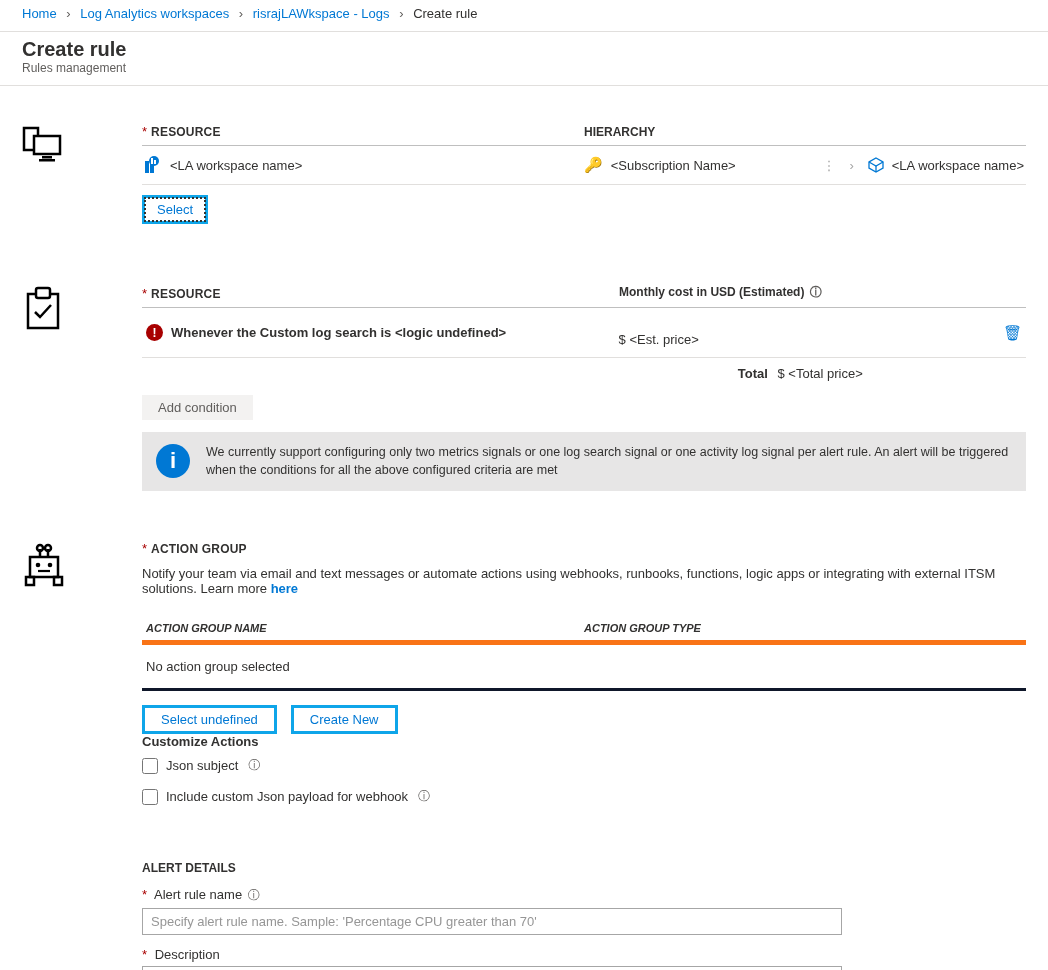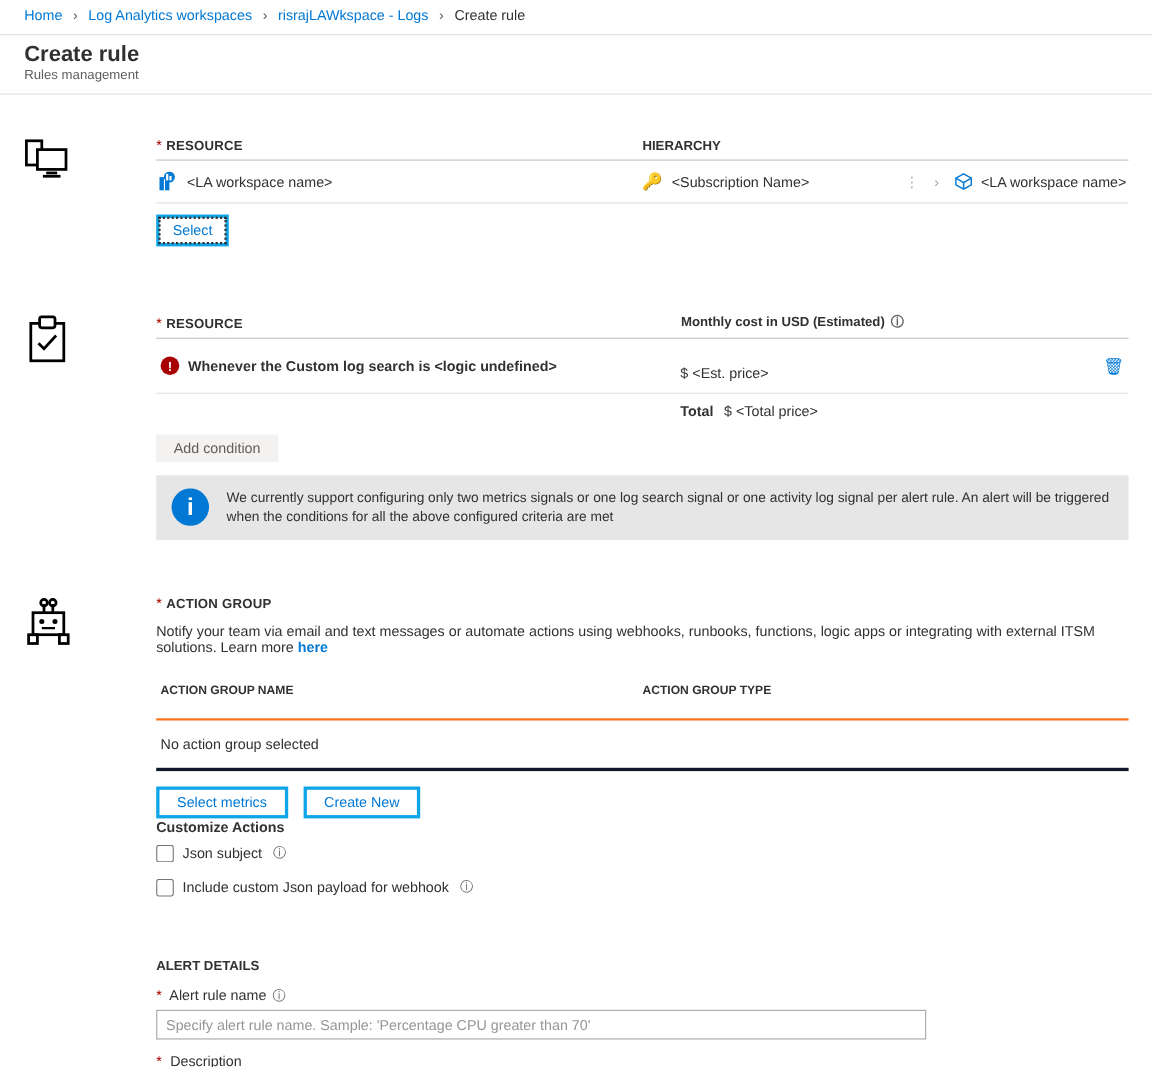--- a/index.html
+++ b/index.html
@@ -49,38 +49,38 @@
     padding: 5px 16px;
     background: #f3f2f1;
     color: #605e5c;
     border: none;
     font-size: 13px;
   }
   .cond-row { display: flex; align-items: center; padding: 10px 4px; border-bottom: 1px solid #e1dfdd; }
   .cond-text { flex: 1.3; display: flex; align-items: center; gap: 8px; }
   .cond-cost { flex: 1; text-align: left; color: #323130; margin-top: 14px; }
   .cond-del { width: 40px; text-align: right; }
-  .total-row { display: flex; padding: 8px 4px 14px 4px; }
+  .total-row { display: flex; padding: 8px 4px 14px 4px; text-align: center; }
   .info-banner {
     display: flex;
     align-items: flex-start;
     background: #e7e6e6;
     padding: 12px 14px;
     margin-top: 12px;
     gap: 16px;
   }
   .info-banner .info-circle {
     width: 34px; height: 34px; border-radius: 50%;
     background: #0078d4; color: #fff; display: flex;
     align-items: center; justify-content: center; font-size: 22px; font-weight: bold; flex: none;
   }
   .info-banner .txt { font-size: 12.5px; color: #323130; line-height: 1.4; }
   .desc-text { font-size: 13px; color: #323130; margin: 10px 0; }
   .desc-text a { color: #0078d4; text-decoration: none; font-weight: bold; }
-  .ag-table-header { display: flex; font-size: 11px; font-weight: 700; padding: 16px 4px 19px 4px; border-bottom: 2px solid #f97316; }
+  .ag-table-header { display: flex; font-size: 11px; font-weight: 700; padding: 16px 4px 6px 4px; border-bottom: 5px solid #f97316; font-style: italic; }
   .ag-col1 { flex: 1; }
   .ag-col2 { flex: 1; }
   .ag-empty { padding: 14px 4px; font-size: 13px; border-bottom: 3px solid #0f172a; }
   .btn-row { display: flex; gap: 14px; margin-top: 14px; }
   .customize-title { font-size: 13px; font-weight: 700; }
   .cb-row { display: flex; align-items: center; gap: 8px; margin-top: 8px; font-size: 13px; color: #323130; }
   .cb-row input[type=checkbox] { width: 16px; height: 16px; margin: 0; }
   .alert-details { margin-top: 56px; }
   .ad-title { font-size: 12px; font-weight: 700; }
   .fld-label { margin-top: 12px; font-size: 13px; }
@@ -241,21 +241,21 @@
       <div class="desc-text">
         <span>Notify your team via email and text messages or automate actions using webhooks, runbooks, functions, logic apps or integrating with external ITSM solutions. Learn more </span>
         <a href="#">here</a>
       </div>
       <div class="ag-table-header">
         <div class="ag-col1">ACTION GROUP NAME</div>
         <div class="ag-col2">ACTION GROUP TYPE</div>
       </div>
       <div class="ag-empty">No action group selected</div>
       <div class="btn-row">
-        <button class="btn">Select metrics</button>
+        <button class="btn">Select undefined</button>
         <button class="btn">Create New</button>
       </div>
       <div class="customize-title">Customize Actions</div>
       <label class="cb-row">
         <input type="checkbox" style="">
         <span>Json subject</span>
         <span class="icon-info">ⓘ</span>
       </label>
       <label class="cb-row" style="margin-top:14px">
         <input type="checkbox" style="">

